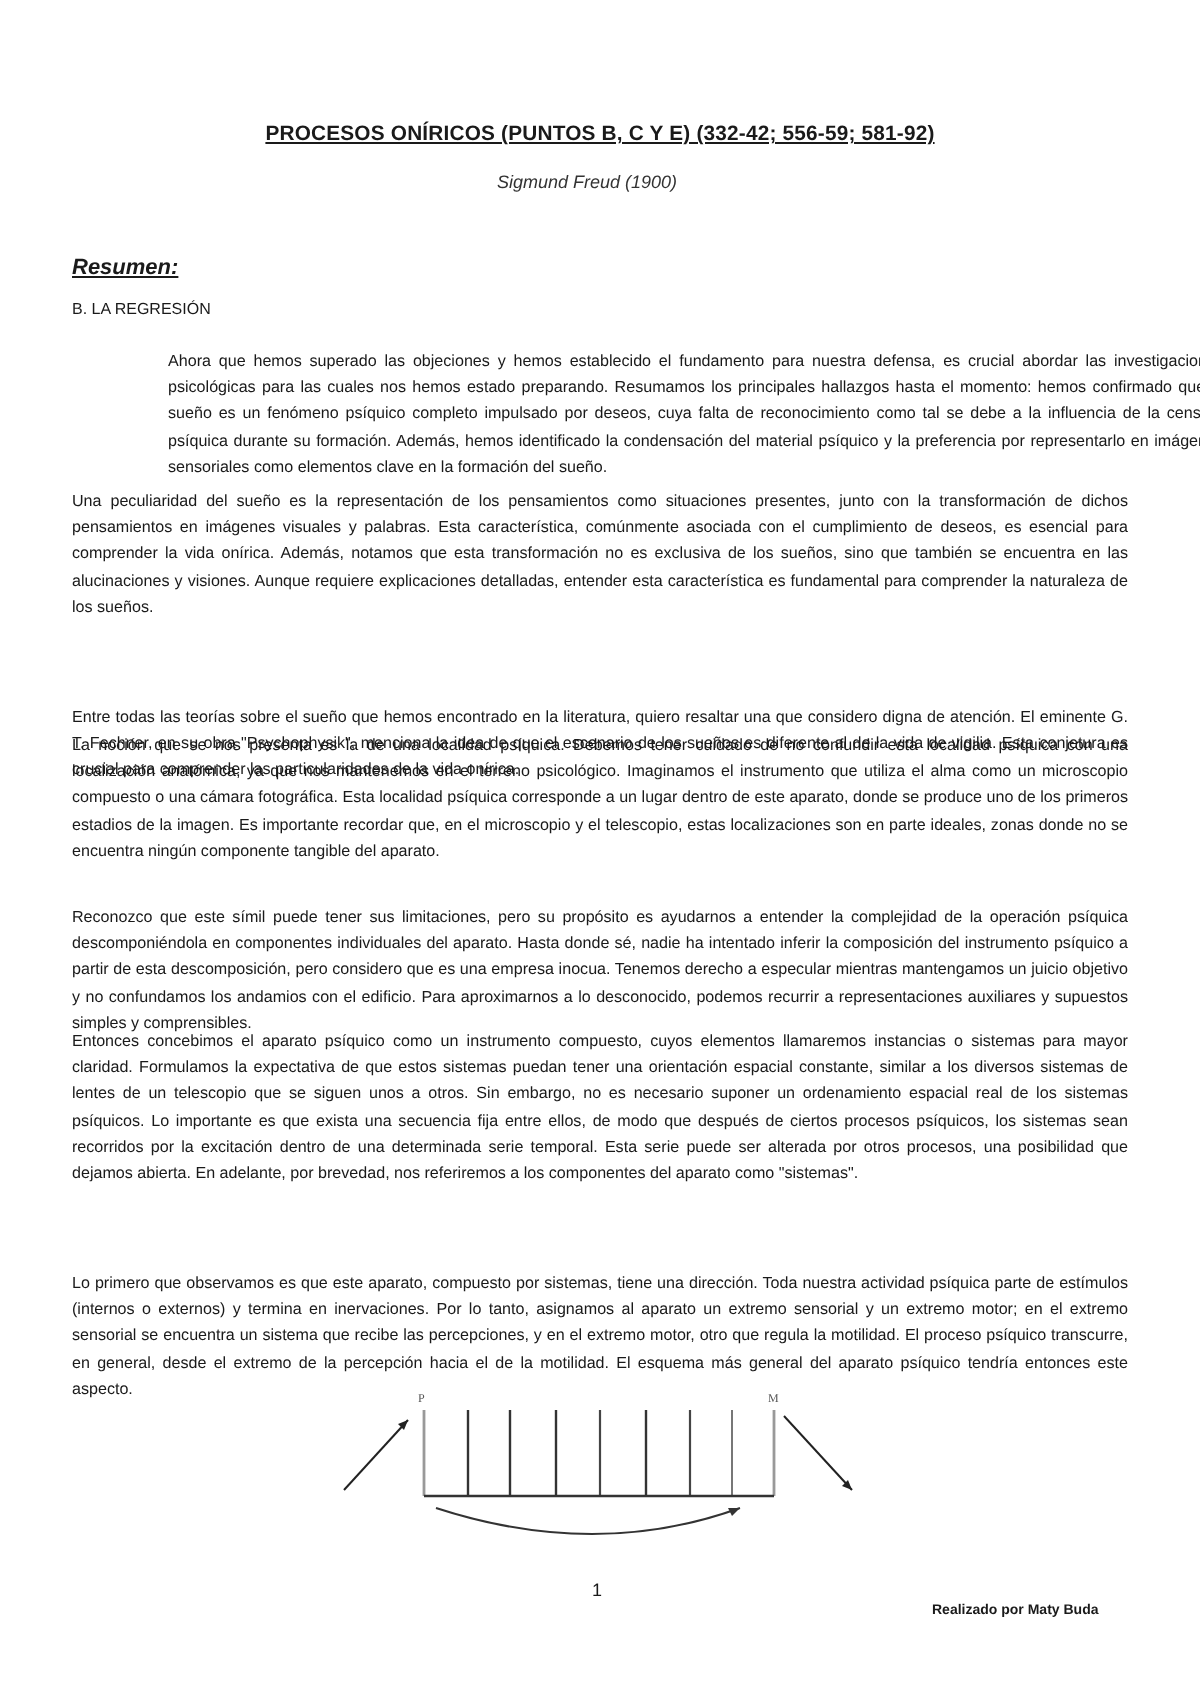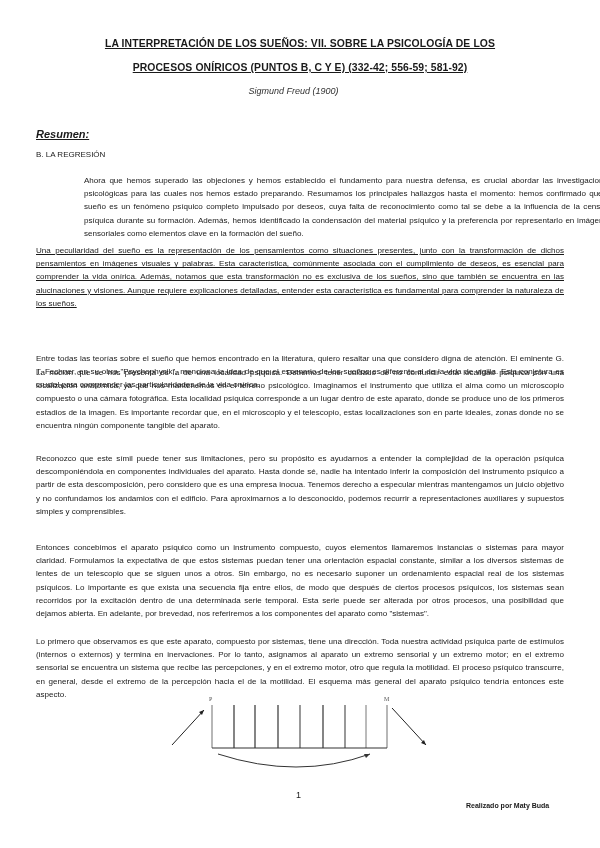--- a/index.html
+++ b/index.html
@@ -6,35 +6,34 @@
     body { width: 600px; height: 848px; position: relative; overflow: hidden; font-family: "Liberation Sans", sans-serif; color: #1a1a1a; }
     .page { position: absolute; left: 0; top: 0; width: 600px; height: 848px; background: #fff; }
     .title { position: absolute; left: 40px; width: 520px; text-align: center; font-weight: bold; font-size: 10.4px; text-decoration: underline; letter-spacing: 0.1px; }
     .title.l1 { top: 38px; }
     .title.l2 { top: 62px; }
     .author { position: absolute; top: 86px; left: 0; width: 587px; text-align: center; font-style: italic; font-size: 9px; color: #333; }
     .resumen { position: absolute; top: 128px; left: 36px; font-weight: bold; font-style: italic; text-decoration: underline; font-size: 11px; }
     .section { position: absolute; top: 150px; left: 36px; font-weight: normal; font-size: 8px; }
     .para { position: absolute; left: 36px; width: 528px; font-size: 8.05px; line-height: 13.2px; text-align: justify; }
     .p1 { top: 166px; margin-left: 48px; }
-    .p2 { top: 236px; text-decoration: underline; }
+    .p2 { top: 236px; }
     .p3 { top: 344px; }
     .p4 { top: 358px; }
     .p5 { top: 444px; }
-    .p6 { top: 533px; }
+    .p6 { top: 506px; }
     .p7 { top: 627px; }
     .diagram { position: absolute; left: 170px; top: 690px; width: 260px; height: 85px; }
     .page-num { position: absolute; top: 790px; left: 296px; font-size: 9px; }
     .footer { position: absolute; top: 802px; left: 466px; font-size: 7px; font-weight: bold; }
   </style>
 </head>
 <body>
 
 <div class="page">
-  <div class="title l1">LA INTERPRETACIÓN DE LOS SUEÑOS: VII. SOBRE LA PSICOLOGÍA DE LOS</div>
   <div class="title l2">PROCESOS ONÍRICOS (PUNTOS B, C Y E) (332-42; 556-59; 581-92)</div>
   <div class="author">Sigmund Freud (1900)</div>
 
   <div class="resumen">Resumen:</div>
   <div class="section">B. LA REGRESIÓN</div>
 
   <p class="para p1">Ahora que hemos superado las objeciones y hemos establecido el fundamento para nuestra defensa, es crucial abordar las investigaciones psicológicas para las cuales nos hemos estado preparando. Resumamos los principales hallazgos hasta el momento: hemos confirmado que el sueño es un fenómeno psíquico completo impulsado por deseos, cuya falta de reconocimiento como tal se debe a la influencia de la censura psíquica durante su formación. Además, hemos identificado la condensación del material psíquico y la preferencia por representarlo en imágenes sensoriales como elementos clave en la formación del sueño.</p>
   <p class="para p2">Una peculiaridad del sueño es la representación de los pensamientos como situaciones presentes, junto con la transformación de dichos pensamientos en imágenes visuales y palabras. Esta característica, comúnmente asociada con el cumplimiento de deseos, es esencial para comprender la vida onírica. Además, notamos que esta transformación no es exclusiva de los sueños, sino que también se encuentra en las alucinaciones y visiones. Aunque requiere explicaciones detalladas, entender esta característica es fundamental para comprender la naturaleza de los sueños.</p>
   <p class="para p3">Entre todas las teorías sobre el sueño que hemos encontrado en la literatura, quiero resaltar una que considero digna de atención. El eminente G. T. Fechner, en su obra "Psychophysik", menciona la idea de que el escenario de los sueños es diferente al de la vida de vigilia. Esta conjetura es crucial para comprender las particularidades de la vida onírica.</p>
   <p class="para p4">La noción que se nos presenta es la de una localidad psíquica. Debemos tener cuidado de no confundir esta localidad psíquica con una localización anatómica, ya que nos mantenemos en el terreno psicológico. Imaginamos el instrumento que utiliza el alma como un microscopio compuesto o una cámara fotográfica. Esta localidad psíquica corresponde a un lugar dentro de este aparato, donde se produce uno de los primeros estadios de la imagen. Es importante recordar que, en el microscopio y el telescopio, estas localizaciones son en parte ideales, zonas donde no se encuentra ningún componente tangible del aparato.</p>

